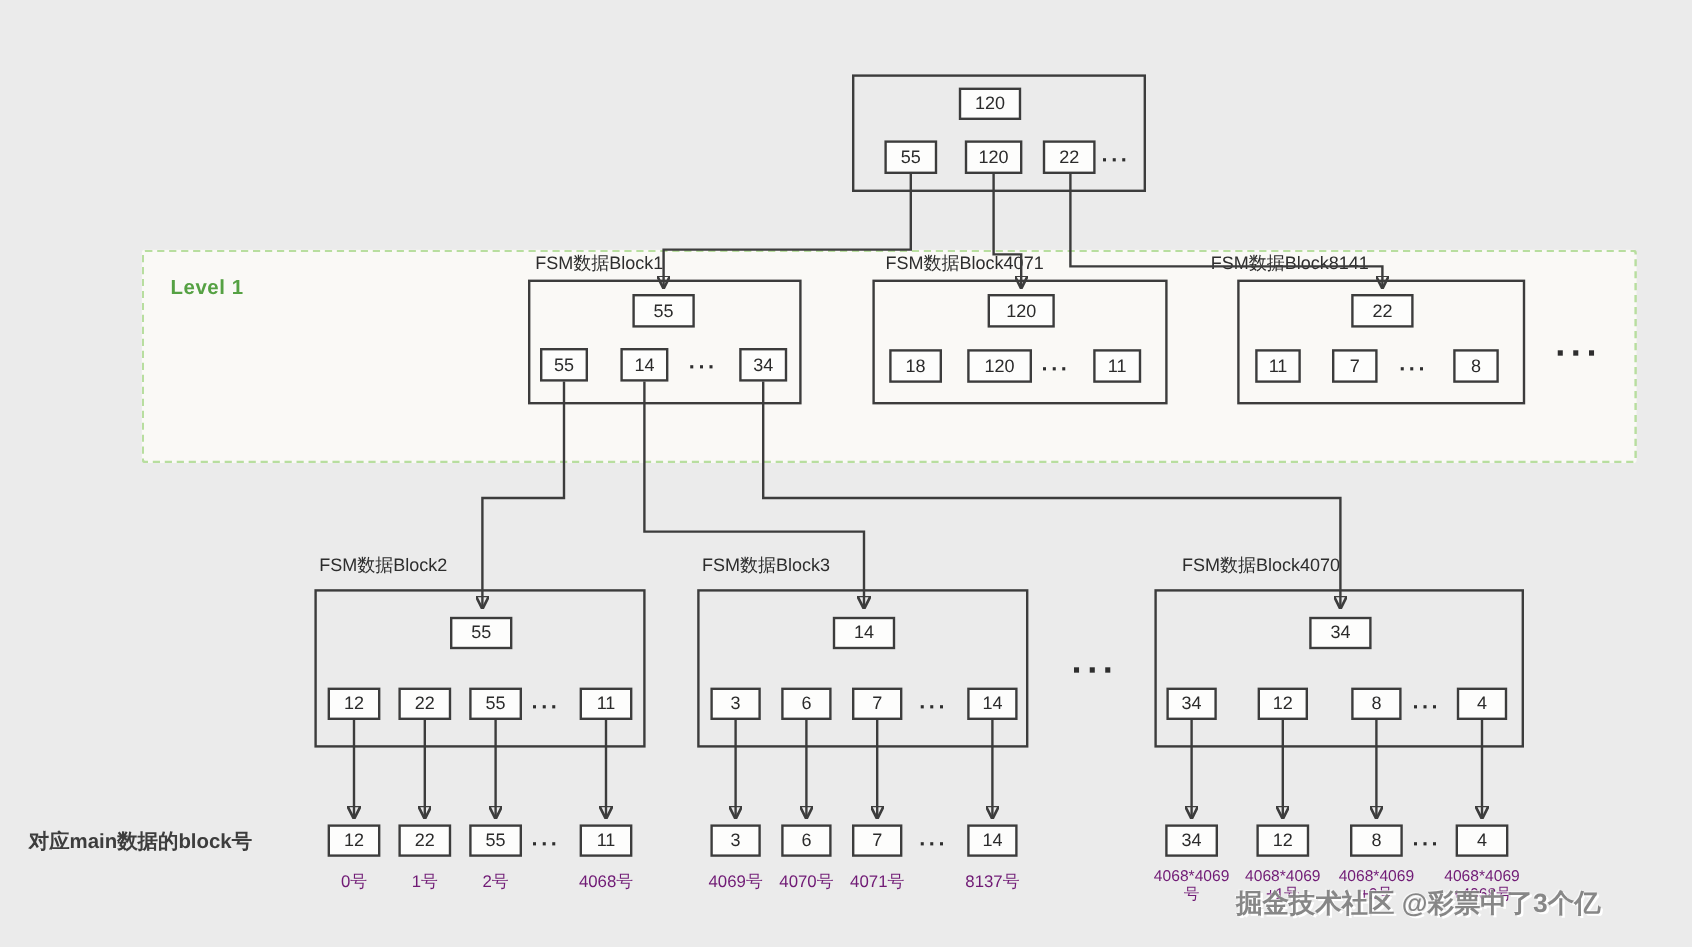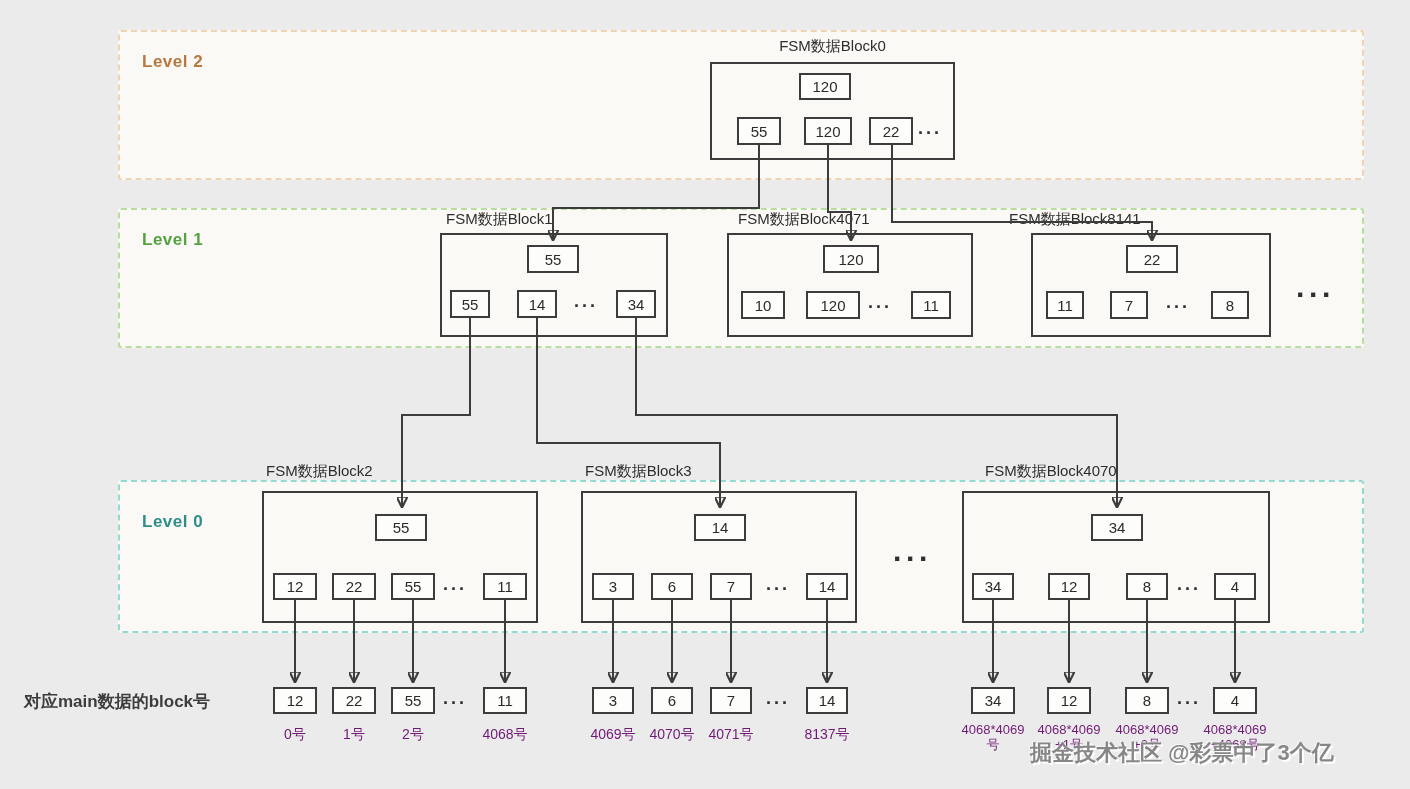--- a/index.html
+++ b/index.html
@@ -6,21 +6,21 @@
     --page-bg:#ebebeb; --panel-bg:#faf9f6; --line:#3c3c3c; --ink:#2b2b2b;
     --level2-accent:#b5793f; --level2-border:#efd3b3;
     --level1-accent:#55a143; --level1-border:#b8de9f;
     --level0-accent:#2e8f8a; --level0-border:#93dad2;
   }
   html,body{margin:0;padding:0;}
   body{background:var(--page-bg);font-family:"Liberation Sans","DejaVu Sans",sans-serif;color:var(--ink);}
   .stage{position:relative;width:1410px;height:789px;background:var(--page-bg);overflow:hidden;}
   .lvl{position:absolute;left:118px;width:1246px;border:2px dashed;border-radius:3px;background:var(--panel-bg);box-sizing:border-box;}
   .lvl2{top:30px;height:150px;border-color:var(--level2-border);}
-  .lvl1{top:208px;height:140px;border-color:var(--level1-border);}
+  .lvl1{top:208px;height:178px;border-color:var(--level1-border);}
   .lvl0{top:480px;height:153px;border-color:var(--level0-border);}
   .lvl-label{position:absolute;left:22px;top:20px;font-size:17px;font-weight:700;letter-spacing:.5px;}
   .lvl2 .lvl-label{color:var(--level2-accent);}
   .lvl1 .lvl-label{color:var(--level1-accent);}
   .lvl0 .lvl-label{color:var(--level0-accent);}
   .blk{position:absolute;border:2px solid var(--line);box-sizing:border-box;background:transparent;}
   .blk-title{position:absolute;font-size:15px;font-weight:500;color:#2d2d2d;white-space:nowrap;}
   .vbox{position:absolute;border:2px solid var(--line);box-sizing:border-box;background:#fdfdfc;
         display:flex;align-items:center;justify-content:center;font-size:15px;color:var(--ink);}
   .dots{position:absolute;font-weight:700;font-size:18px;letter-spacing:2px;color:#2e2e2e;line-height:1;white-space:nowrap;}
@@ -30,50 +30,43 @@
   .watermark{position:absolute;left:1030px;top:738px;font-size:22px;font-weight:700;color:rgba(125,125,125,.92);
              text-shadow:2px 2px 0 #ffffff,-1px -1px 0 rgba(255,255,255,.55);white-space:nowrap;text-align:center;}
   .wires{position:absolute;left:0;top:0;pointer-events:none;}
   .wires path{fill:none;stroke:var(--line);stroke-width:2;}
 </style>
 </head>
 <body>
 
 <div class="stage">
 
-  <div class="lvl lvl2">
-    <span class="lvl-label">Level 2</span>
-  </div>
   <div class="lvl lvl1">
     <span class="lvl-label">Level 1</span>
   </div>
-  <div class="lvl lvl0" style="top:480px;">
-    <span class="lvl-label" style="top:30px;">Level 0</span>
-  </div>
 
-  <div class="blk-title" style="left:710px;top:37px;width:245px;text-align:center;">FSM数据Block0</div>
   <div class="blk" style="left:710px;top:62px;width:245px;height:98px;"></div>
   <div class="vbox" style="left:799px;top:73px;width:52px;height:27px;">120</div>
   <div class="vbox" style="left:737px;top:117px;width:44px;height:28px;">55</div>
   <div class="vbox" style="left:804px;top:117px;width:48px;height:28px;">120</div>
   <div class="vbox" style="left:869px;top:117px;width:44px;height:28px;">22</div>
   <div class="dots" style="left:918px;top:124px;">···</div>
 
   <div class="blk-title" style="left:446px;top:210px;">FSM数据Block1</div>
   <div class="blk" style="left:440px;top:233px;width:228px;height:104px;"></div>
   <div class="vbox" style="left:527px;top:245px;width:52px;height:28px;">55</div>
   <div class="vbox" style="left:450px;top:290px;width:40px;height:28px;">55</div>
   <div class="vbox" style="left:517px;top:290px;width:40px;height:28px;">14</div>
   <div class="dots" style="left:574px;top:297px;">···</div>
   <div class="vbox" style="left:616px;top:290px;width:40px;height:28px;">34</div>
 
   <div class="blk-title" style="left:722px;top:210px;margin-left:16px;">FSM数据Block4071</div>
   <div class="blk" style="left:727px;top:233px;width:246px;height:104px;"></div>
   <div class="vbox" style="left:823px;top:245px;width:56px;height:28px;">120</div>
-  <div class="vbox" style="left:741px;top:291px;width:44px;height:28px;">10</div>
+  <div class="vbox" style="left:741px;top:291px;width:44px;height:28px;">18</div>
   <div class="vbox" style="left:806px;top:291px;width:54px;height:28px;">120</div>
   <div class="dots" style="left:868px;top:298px;">···</div>
   <div class="vbox" style="left:911px;top:291px;width:40px;height:28px;">11</div>
 
   <div class="blk-title" style="left:1009px;top:210px;">FSM数据Block8141</div>
   <div class="blk" style="left:1031px;top:233px;width:240px;height:104px;"></div>
   <div class="vbox" style="left:1126px;top:245px;width:52px;height:28px;">22</div>
   <div class="vbox" style="left:1046px;top:291px;width:38px;height:28px;">11</div>
   <div class="vbox" style="left:1110px;top:291px;width:38px;height:28px;">7</div>
   <div class="dots" style="left:1166px;top:298px;">···</div>

